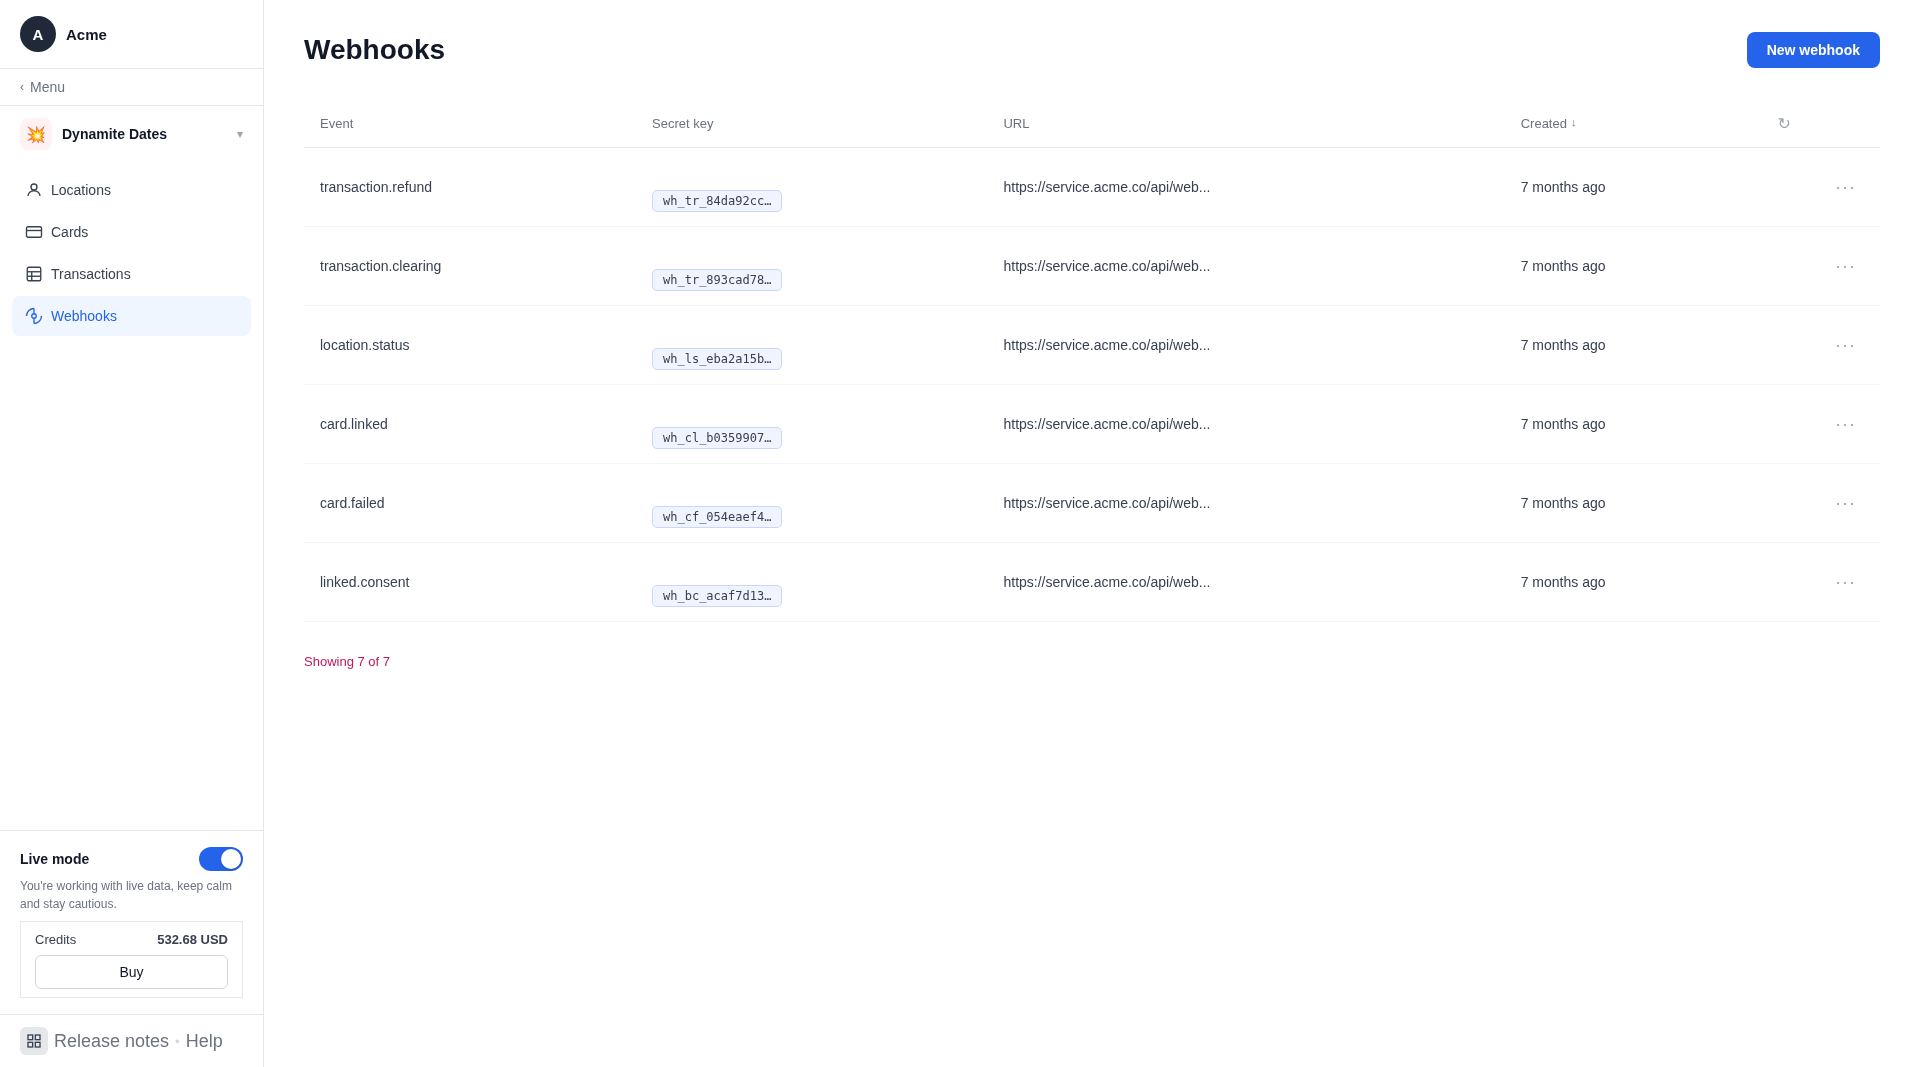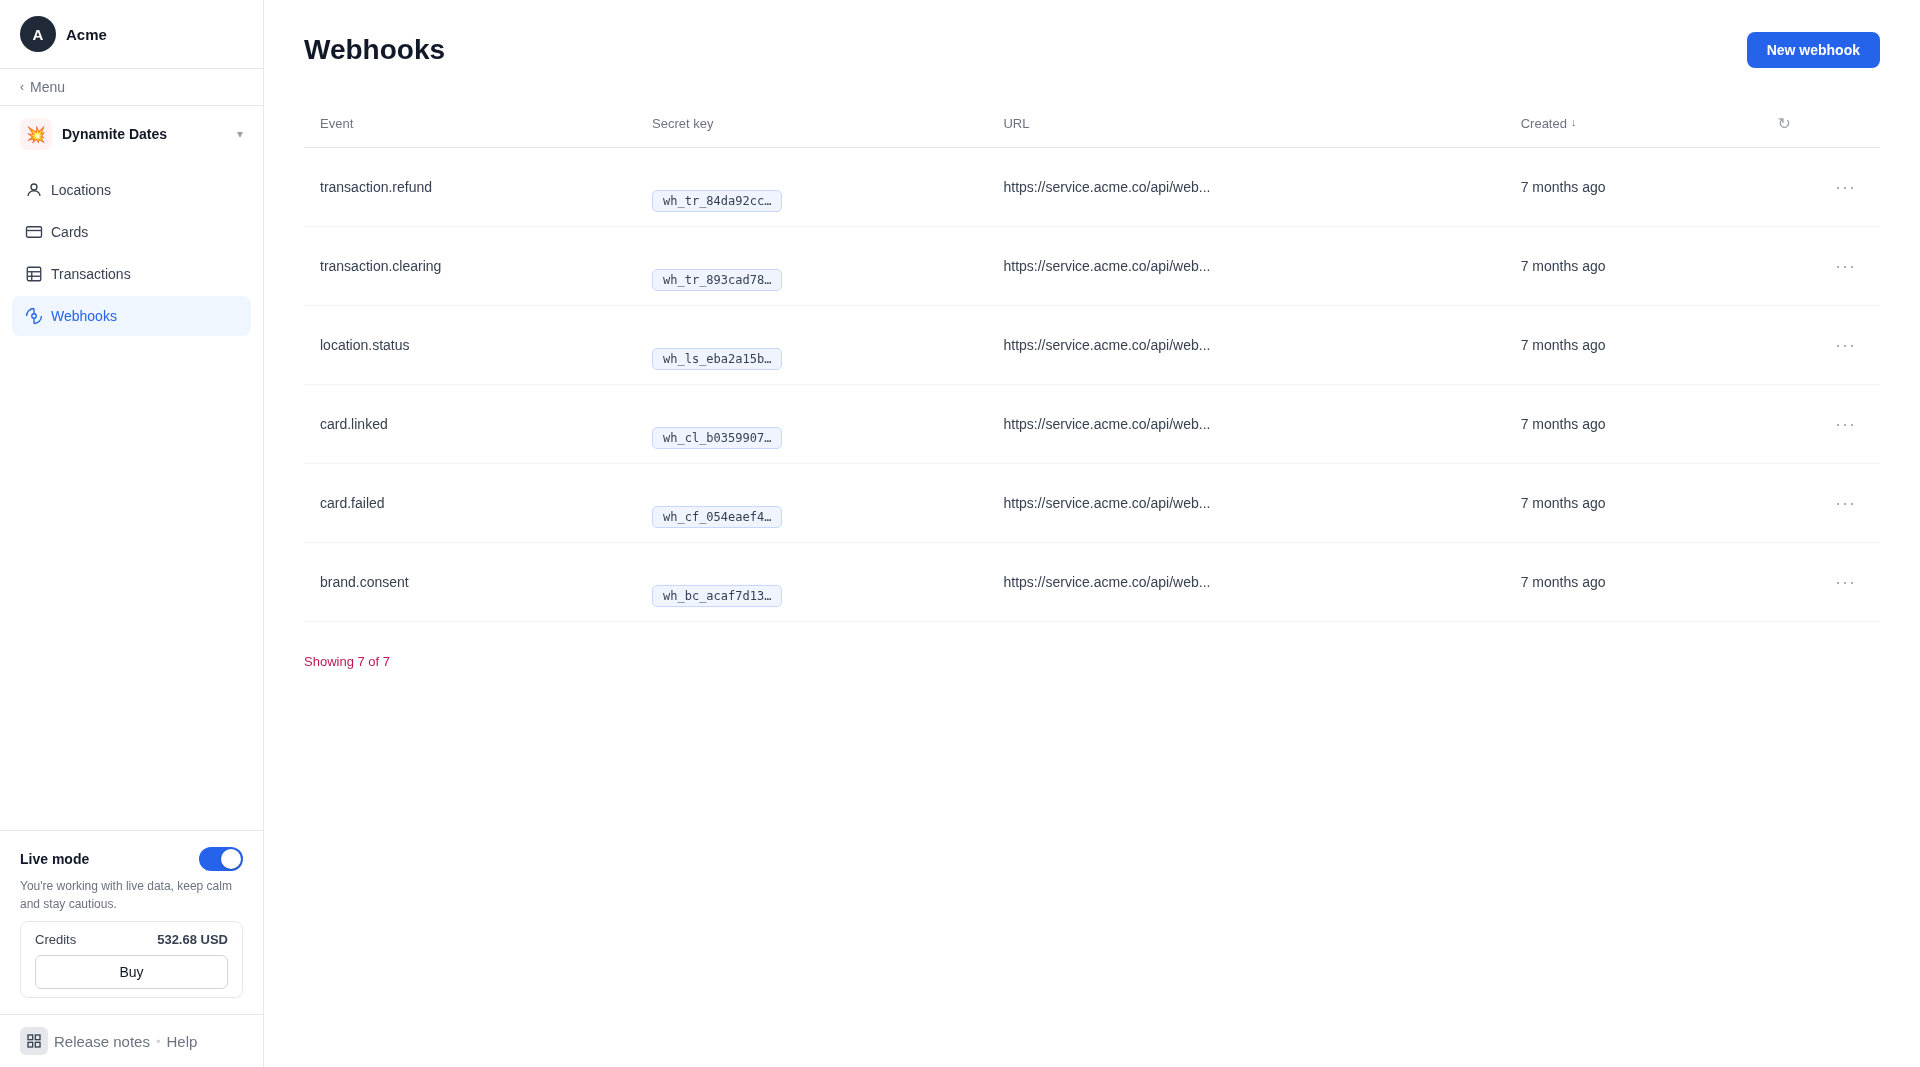--- a/index.html
+++ b/index.html
@@ -137,21 +137,21 @@
     }
     .live-mode-desc {
       font-size: 12px;
       color: #6b7280;
       margin-bottom: 8px;
       line-height: 1.5;
     }
     .credits-row {
       background: white;
       border: 1px solid #e5e7eb;
-      border-radius: 8px;
+      border-radius: 0;
       padding: 10px 14px 8px;
     }
     .credits-header {
       display: flex;
       justify-content: space-between;
       align-items: center;
       margin-bottom: 8px;
     }
     .credits-label {
       font-size: 13px;
@@ -183,21 +183,21 @@
       border-top: 1px solid #e5e7eb;
     }
     .footer-icon {
       width: 28px; height: 28px;
       background: #e5e7eb;
       border-radius: 6px;
       display: flex; align-items: center; justify-content: center;
       font-size: 13px;
     }
     .footer-link {
-      font-size: 15px;
+      font-size: 18px;
       color: #6b7280;
       text-decoration: none;
       cursor: pointer;
     }
     .footer-dot {
       color: #d1d5db;
       font-size: 13px;
     }
 
     
@@ -486,21 +486,21 @@
           </tr>
           <tr>
             <td>card.failed</td>
             <td><span class="secret-key-badge">wh_cf_054eaef4…</span></td>
             <td class="url-cell">https://service.acme.co/api/web...</td>
             <td class="created-cell">7 months ago</td>
             <td></td>
             <td><button class="more-btn">···</button></td>
           </tr>
           <tr>
-            <td>brand.consent</td>
+            <td>linked.consent</td>
             <td><span class="secret-key-badge">wh_bc_acaf7d13…</span></td>
             <td class="url-cell">https://service.acme.co/api/web...</td>
             <td class="created-cell">7 months ago</td>
             <td></td>
             <td><button class="more-btn">···</button></td>
           </tr>
         </tbody>
     </table>
     <p class="showing-text">Showing 7 of 7</p>
   </div>

